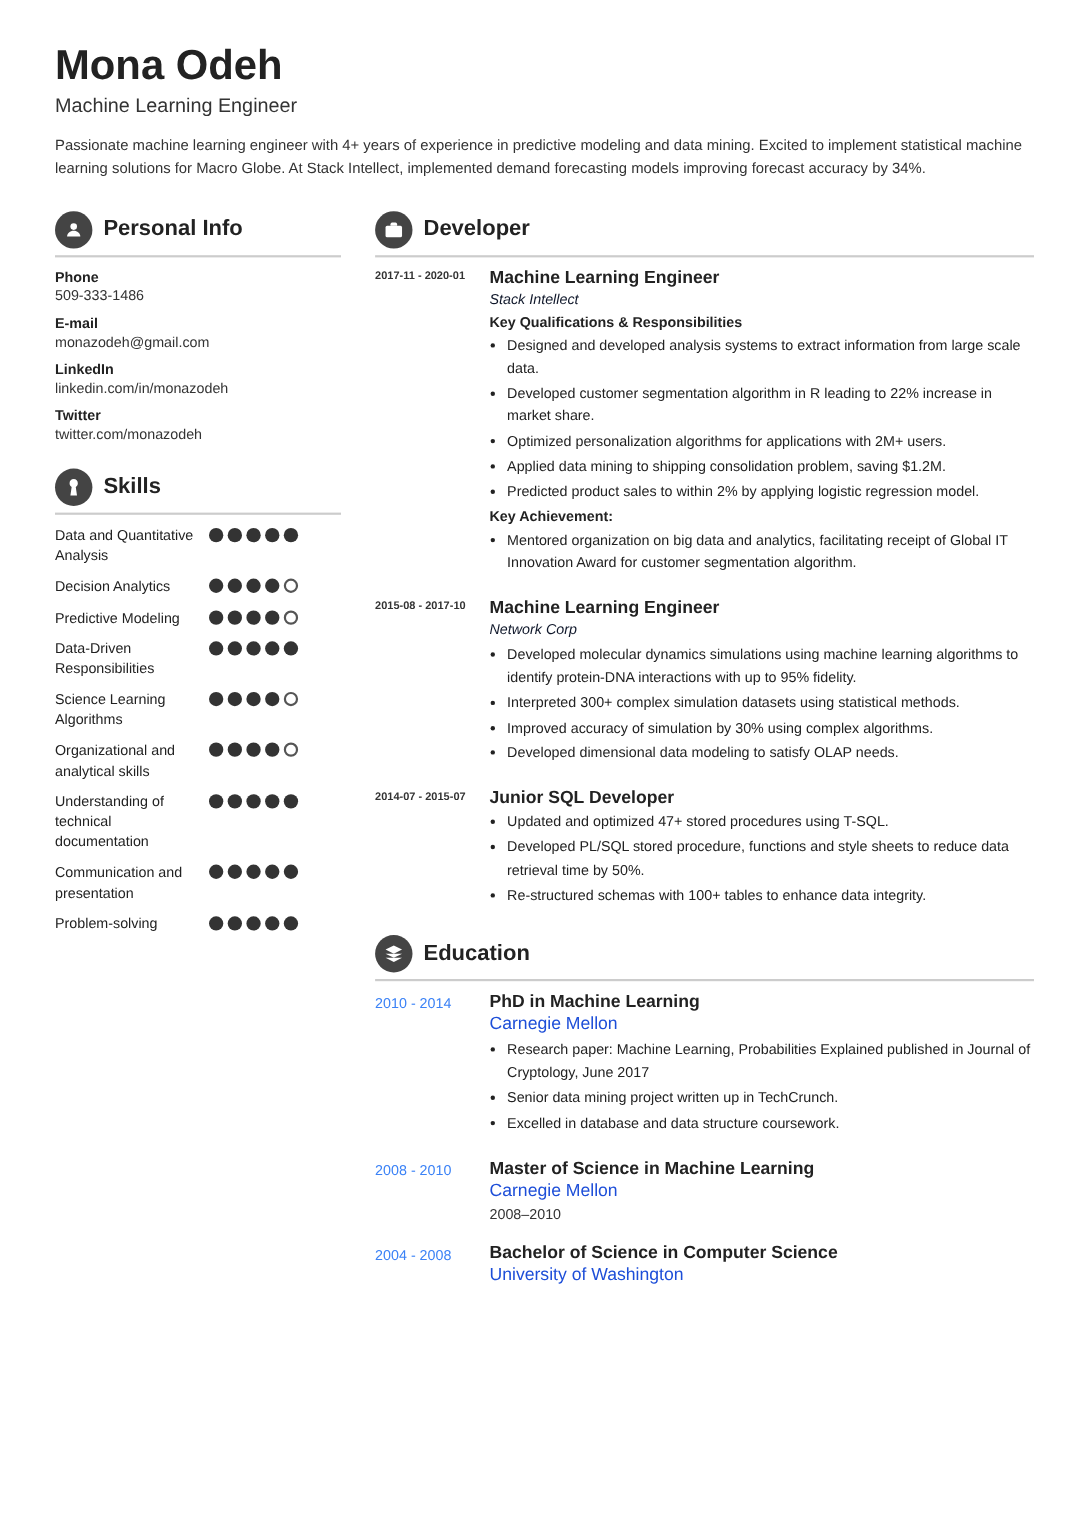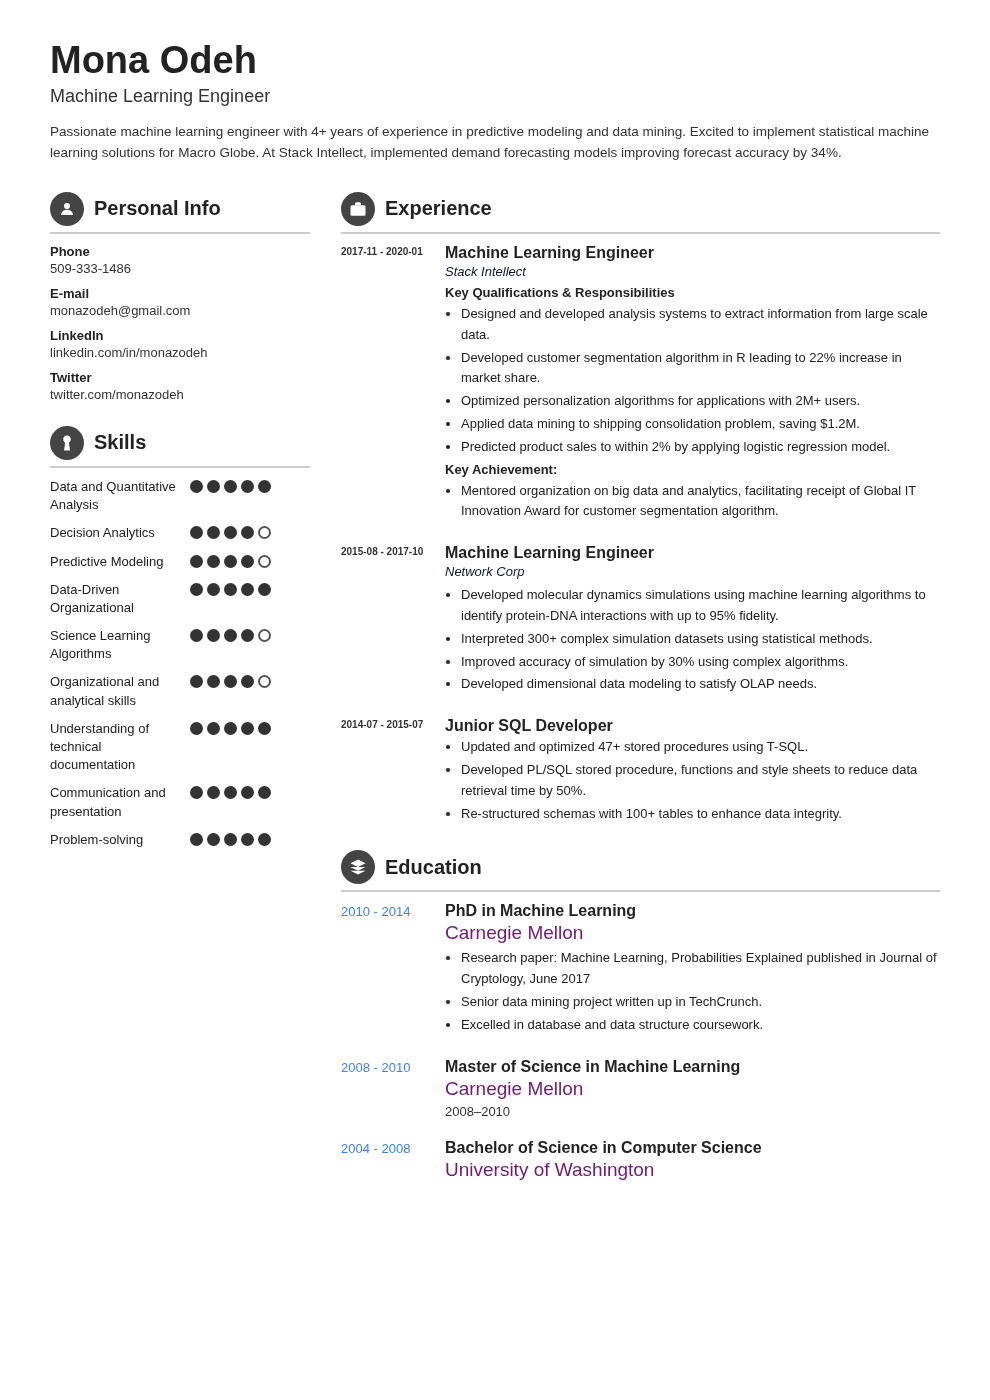--- a/index.html
+++ b/index.html
@@ -163,22 +163,22 @@
       color: #3b82f6;
       padding-top: 2px;
     }
     .edu-content { flex: 1; }
     .edu-degree {
       font-size: 16px;
       font-weight: 700;
       margin-bottom: 2px;
     }
     .edu-school {
-      font-size: 19px;
-      color: #701a75;
+      font-size: 16px;
+      color: #1d4ed8;
       margin-bottom: 4px;
     }
     .edu-detail {
       font-size: 13px;
       color: #333;
     }
   </style>
 </head>
 <body>
 
@@ -253,21 +253,21 @@
             <div class="skill-name">Predictive Modeling</div>
             <div class="skill-dots">
               <div class="dot filled"></div>
               <div class="dot filled"></div>
               <div class="dot filled"></div>
               <div class="dot filled"></div>
               <div class="dot empty"></div>
             </div>
           </div>
           <div class="skill-row">
-            <div class="skill-name">Data-Driven Organizational</div>
+            <div class="skill-name">Data-Driven Responsibilities</div>
             <div class="skill-dots">
               <div class="dot filled"></div>
               <div class="dot filled"></div>
               <div class="dot filled"></div>
               <div class="dot filled"></div>
               <div class="dot filled"></div>
             </div>
           </div>
           <div class="skill-row">
             <div class="skill-name">Science Learning Algorithms</div>
@@ -327,21 +327,21 @@
   <div class="right-col">
 
     <div class="experience-section">
       <div class="section-header">
         <div class="icon-circle">
           <svg width="18" height="18" viewBox="0 0 24 24" fill="white">
             <rect x="2" y="7" width="20" height="14" rx="2" ry="2"></rect>
             <path d="M16 7V5a2 2 0 0 0-2-2h-4a2 2 0 0 0-2 2v2"></path>
           </svg>
         </div>
-        <span class="section-title">Experience</span>
+        <span class="section-title">Developer</span>
       </div>
       <div id="experience-list">
           <div class="exp-entry">
             <div class="exp-date">2017-11 - 2020-01</div>
             <div class="exp-content">
               <div class="exp-job-title">Machine Learning Engineer</div>
               <div class="exp-company">Stack Intellect</div>
               <div class="exp-subsection-label">Key Qualifications &amp; Responsibilities</div>
               <ul class="bullet-list">
                 <li>Designed and developed analysis systems to extract information from large scale data.</li>

